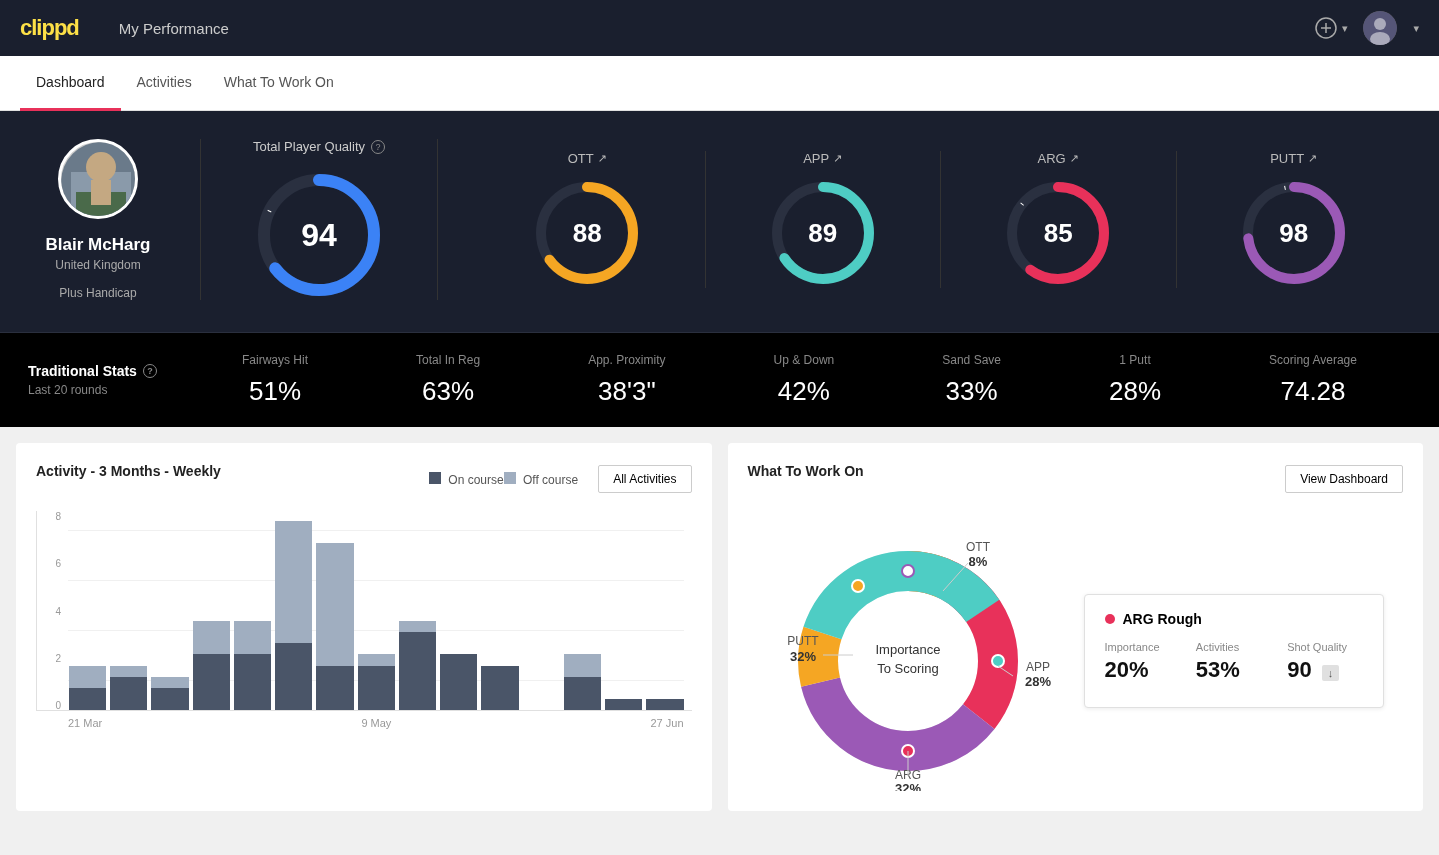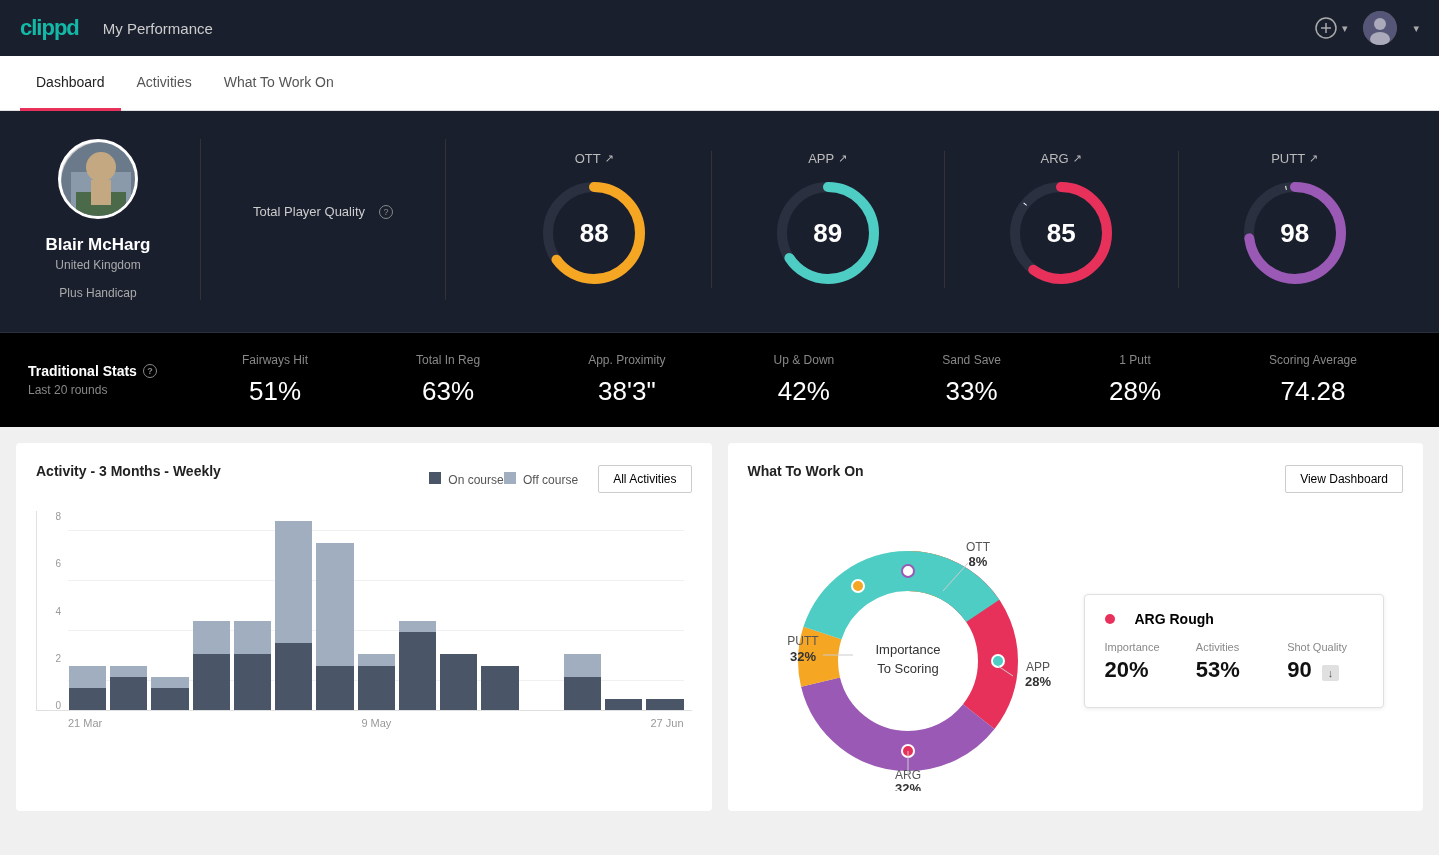--- a/index.html
+++ b/index.html
@@ -7,25 +7,25 @@
 
     
     .header {
       background: #1a1f2e;
       display: flex;
       align-items: center;
       padding: 0 20px;
       height: 56px;
     }
     .logo {
-      color: #14b8a6;
+      color: #fde047;
       font-size: 22px;
       font-weight: 800;
       letter-spacing: -1px;
-      margin-right: 24px;
+      margin-right: 40px;
     }
     .header-title {
       color: #ccc;
       font-size: 15px;
     }
     .header-actions {
       margin-left: auto;
       display: flex;
       align-items: center;
       gap: 16px;
@@ -146,21 +146,21 @@
     }
     .score-label .arrow {
       font-size: 11px;
     }
     .score-label-main {
       color: #ccc;
       font-size: 13px;
       margin-bottom: 16px;
       display: flex;
       align-items: center;
-      gap: 14px;
+      gap: 6px;
     }
 
     
     .donut-wrapper {
       position: relative;
       display: flex;
       align-items: center;
       justify-content: center;
     }
     .donut-value {
@@ -353,21 +353,21 @@
       background: #fff;
       border: 1px solid #e0e0e0;
       border-radius: 4px;
       padding: 16px 20px;
       width: 300px;
       box-shadow: 0 1px 4px rgba(0,0,0,0.08);
     }
     .info-card-title {
       display: flex;
       align-items: center;
-      gap: 20px;
+      gap: 8px;
       font-size: 14px;
       font-weight: 600;
       margin-bottom: 14px;
     }
     .red-dot {
       width: 10px;
       height: 10px;
       border-radius: 50%;
       background: #e8315a;
     }
@@ -469,20 +469,28 @@
       <div class="player-country">United Kingdom</div>
       <div class="player-handicap">Plus Handicap</div>
     </div>
 
     <div class="divider-v"></div>
 
     <div style="display:flex;flex-direction:column;align-items:center;padding:0 20px;min-width:160px;">
       <div class="score-label-main">
         <span>Total Player Quality</span>
         <span class="info-icon">?</span>
+      </div>
+      <div class="donut-wrapper">
+        <svg width="130" height="130" viewBox="0 0 130 130">
+          <circle cx="65" cy="65" r="55" fill="none" stroke="#2a3040" stroke-width="12"></circle>
+          <circle cx="65" cy="65" r="55" fill="none" stroke="#3b82f6" stroke-width="12" stroke-dasharray="310 346" stroke-dashoffset="87" stroke-linecap="round" transform="rotate(-90 65 65)"></circle>
+          <circle cx="65" cy="65" r="55" fill="none" stroke="#fff" stroke-width="4" stroke-dasharray="1 345" stroke-dashoffset="63" transform="rotate(-90 65 65)"></circle>
+        </svg>
+        <span class="donut-value">94</span>
       </div>
     </div>
 
     <div class="divider-v"></div>
 
     <div class="scores-container">
 
       <div class="score-column">
         <div class="score-label">OTT <span class="arrow">↗</span></div>
         <div class="donut-wrapper">

